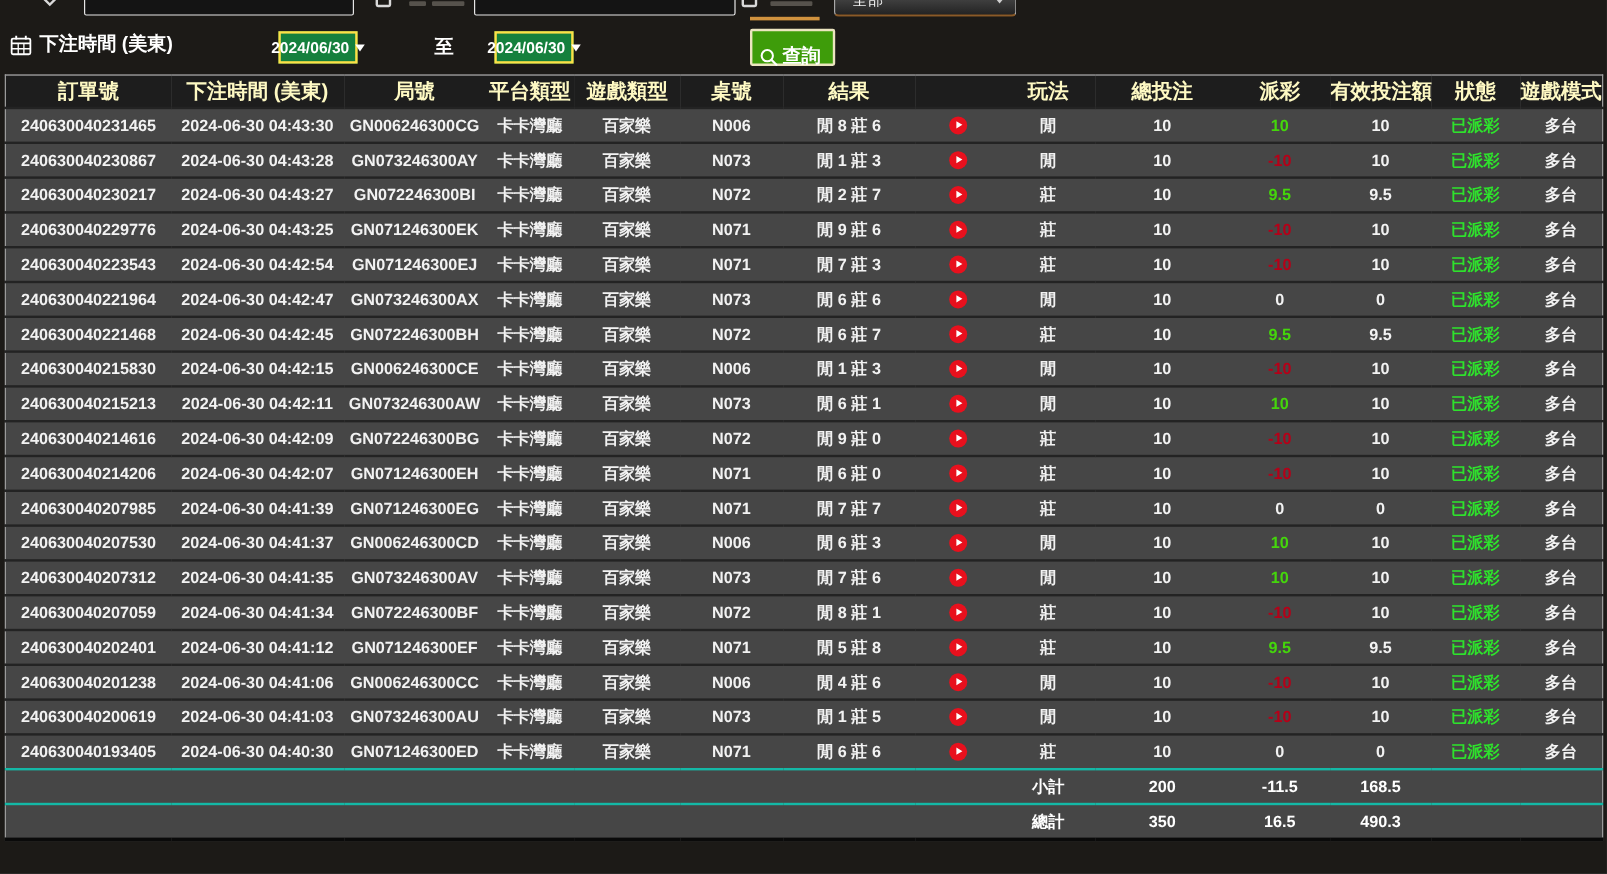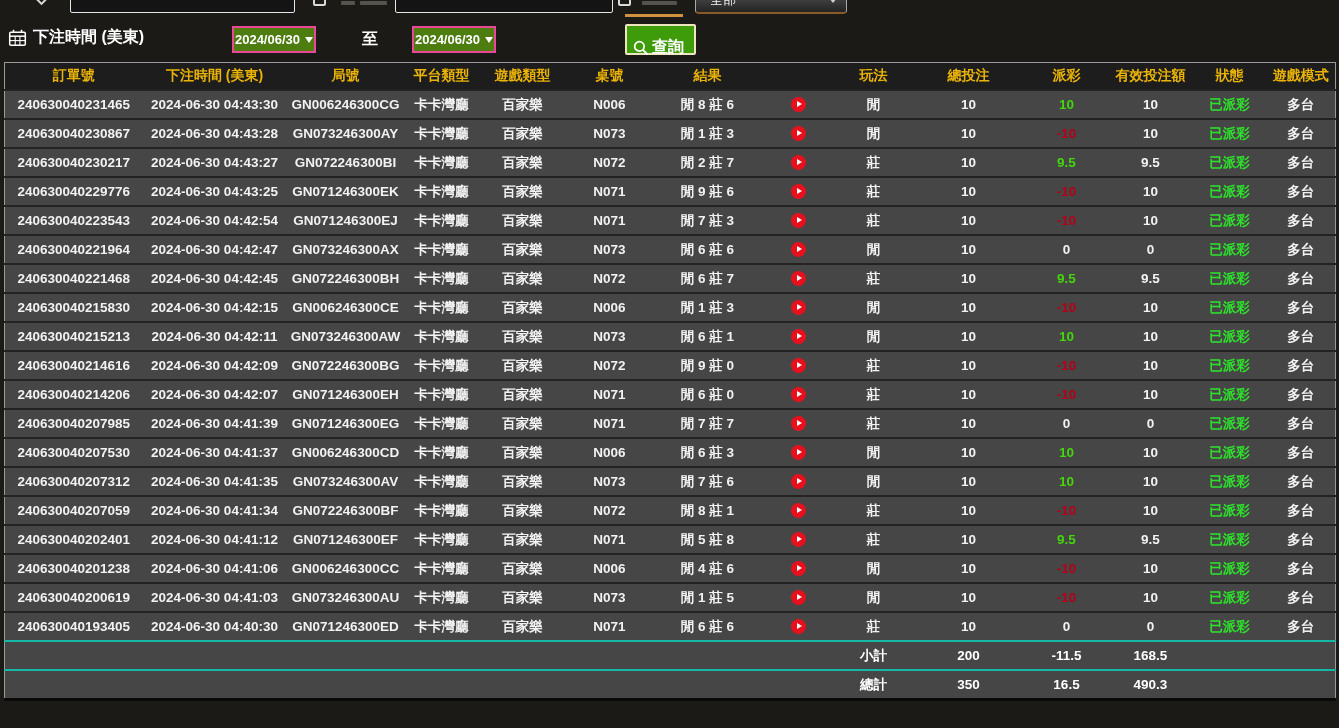--- a/index.html
+++ b/index.html
@@ -27,22 +27,22 @@
     background:linear-gradient(#5a5a5a,#232323);
     border:1px solid #a8a8a8;border-bottom:2px solid #8a5a28;border-radius:4px;
     display:flex;align-items:center;justify-content:space-between;
     padding:0 9px 0 14px;font-size:13px;color:#f0f0f0;cursor:pointer;
   }
   .sel-caret{width:0;height:0;border-left:4px solid transparent;border-right:4px solid transparent;border-top:5px solid #cfcfcf;}
   .orange-bar{position:absolute;left:625px;top:14px;width:58px;height:3px;background:#d0923e;}
   .bettime{position:absolute;left:8px;top:27px;display:flex;align-items:center;gap:6px;
     font-size:16px;font-weight:bold;color:#fff;}
   .date-btn{
-    position:absolute;top:26px;width:84px;height:27px;box-sizing:border-box;
-    background:#4d7c0f;border:2px solid #ec4899;color:#fff;
+    position:absolute;top:26px;width:66px;height:27px;box-sizing:border-box;
+    background:#15803d;border:2px solid #fde047;color:#fff;
     font-family:inherit;font-size:13px;font-weight:bold;
     display:flex;align-items:center;justify-content:center;gap:5px;cursor:pointer;padding:0;
   }
   #date-from{left:232px;}
   #date-to{left:412px;}
   .caret-down{width:0;height:0;border-left:4px solid transparent;border-right:4px solid transparent;border-top:6px solid #fff;}
   .to-label{position:absolute;left:362px;top:29px;font-size:16px;font-weight:bold;}
   .search-btn{
     position:absolute;left:625px;top:24px;height:31px;box-sizing:border-box;
     background:#3e9c0a;border:2px solid #ece5c0;border-radius:2px;color:#fff;
@@ -50,21 +50,21 @@
     display:flex;align-items:center;gap:3px;padding:16px 10px 0 6px;cursor:pointer;
   }
   
   table{
     position:absolute;left:4px;top:62px;width:1331px;
     border-collapse:collapse;table-layout:fixed;
     background:#464646;
     border:1px solid #9a9a9a;border-bottom:3px solid #0a0a0a;
   }
   thead th{
-    background:#1d1d1d;color:#eab308;font-size:14px;font-weight:bold;
+    background:#1d1d1d;color:#fef9c3;font-size:17px;font-weight:bold;
     height:26px;padding:0;text-align:center;overflow:hidden;white-space:nowrap;margin-top:12px;
   }
   tbody td{
     height:27px;padding:0;text-align:center;vertical-align:middle;
     font-size:13.5px;font-weight:bold;color:#f2f2f2;
     border-top:2px solid #232323;overflow:hidden;white-space:nowrap;
   }
   td.payout.pos{color:#44d60b;}
   td.payout.neg{color:#b50018;}
   td.status{color:#2ee22c;text-align:center;}

